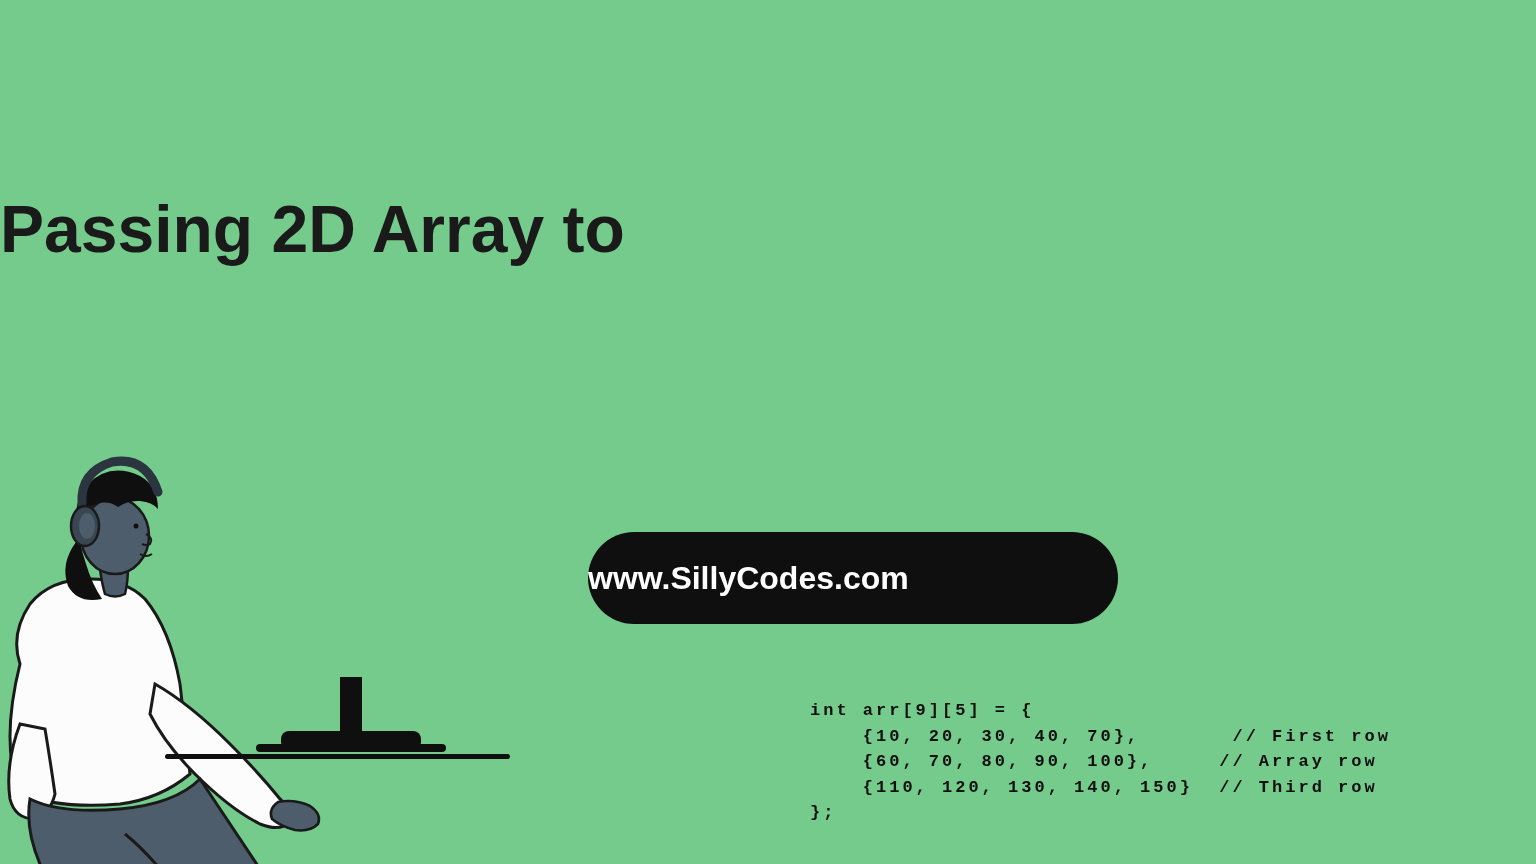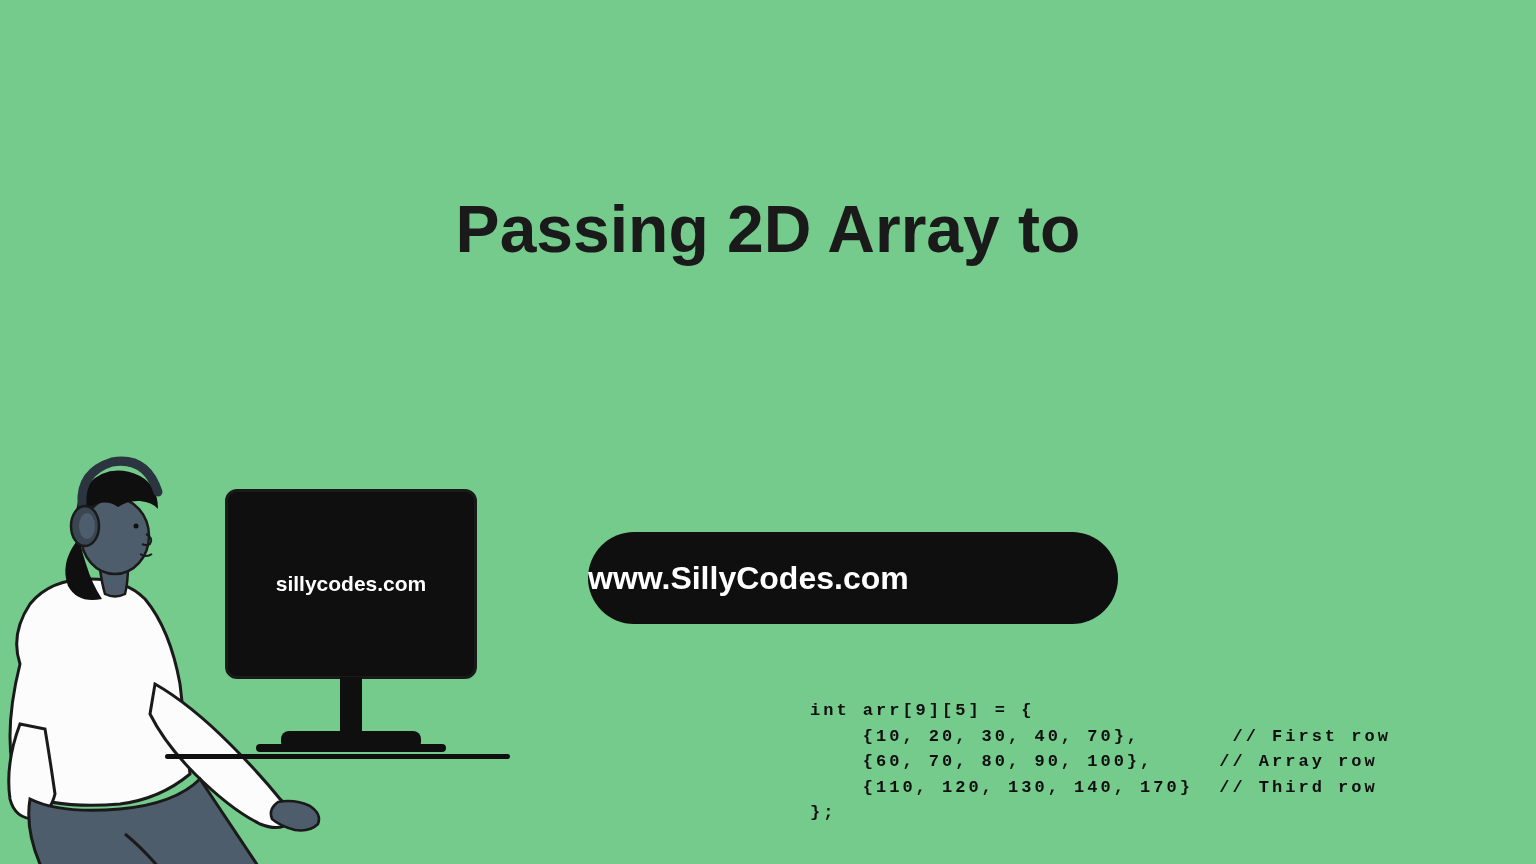--- a/index.html
+++ b/index.html
@@ -1,17 +1,17 @@
 <!DOCTYPE html>
 <html><head>
   <meta charset="utf-8">
   <style>
     * { margin: 0; padding: 0; box-sizing: border-box; }
     body { width: 1536px; height: 864px; background: #74CB8C; font-family: Arial, sans-serif; position: relative; overflow: hidden; }
-    .title { position: absolute; top: 170px; left: 0; right: 0; text-align: center; color: #1a1a1a; font-weight: 900; font-size: 66px; line-height: 1.8; font-family: 'Arial Rounded MT Bold', 'Arial Black', sans-serif; }
+    .title { position: absolute; top: 170px; left: 0; right: 0; text-align: left; color: #1a1a1a; font-weight: 900; font-size: 66px; line-height: 1.8; font-family: 'Arial Rounded MT Bold', 'Arial Black', sans-serif; }
     .pill { position: absolute; top: 532px; left: 588px; width: 530px; height: 92px; background: #0f0f0f; border-radius: 60px; display: flex; align-items: center; justify-content: flex-start; color: #fff; font-weight: 700; font-size: 32px; font-family: Arial, sans-serif; }
     .code-block { position: absolute; top: 698px; left: 810px; font-family: 'Courier New', monospace; font-size: 17px; color: #0f0f0f; font-weight: bold; letter-spacing: 3px; line-height: 1.5; white-space: pre; }
     .person-container { position: absolute; bottom: -30px; left: -10px; width: 520px; height: 480px; }
     .monitor { position: absolute; bottom: 135px; left: 235px; width: 252px; height: 270px; }
     .screen { width: 252px; height: 190px; background: #0f0f0f; border: 3px solid #1a1a1a; border-radius: 12px; display: flex; align-items: center; justify-content: center; color: #fff; font-weight: 700; font-size: 21px; font-family: Arial, sans-serif; }
     .stand-neck { position: absolute; top: 188px; left: 50%; transform: translateX(-50%); width: 22px; height: 58px; background: #0f0f0f; }
     .stand-base { position: absolute; top: 242px; left: 50%; transform: translateX(-50%); width: 140px; height: 15px; background: #0f0f0f; border-radius: 8px 8px 4px 4px; }
     .stand-foot { position: absolute; top: 255px; left: 50%; transform: translateX(-50%); width: 190px; height: 8px; background: #0f0f0f; border-radius: 6px; }
     .desk-line { position: absolute; bottom: 135px; left: 175px; width: 345px; height: 5px; background: #0f0f0f; border-radius: 3px; }
     .person-svg { position: absolute; bottom: -30px; left: -30px; width: 440px; height: 520px; }
@@ -50,31 +50,28 @@
 
     <circle cx="176" cy="122" r="2.5" fill="#0f0f0f"></circle>
 
     <path d="M 122 100 Q 120 68 152 58 Q 186 52 198 88" fill="none" stroke="#2a3540" stroke-width="9" stroke-linecap="round"></path>
 
     <ellipse cx="125" cy="122" rx="14" ry="20" fill="#3a4752" stroke="#1a1a1a" stroke-width="2.5"></ellipse>
     <ellipse cx="127" cy="122" rx="8" ry="13" fill="#4e5d6b"></ellipse>
   </svg>
 
   <div class="monitor">
-    <div class="screen">
-      <span>sillycodes.com</span>
-    </div>
     <div class="stand-neck"></div>
     <div class="stand-base"></div>
     <div class="stand-foot"></div>
   </div>
   <div class="desk-line"></div>
 </div>
 
 <div class="pill">
   <span>www.SillyCodes.com</span>
 </div>
 
 <div class="code-block"><span>int arr[9][5] = {</span>
 <span>    {10, 20, 30, 40, 70},       // First row</span>
 <span>    {60, 70, 80, 90, 100},     // Array row</span>
-<span>    {110, 120, 130, 140, 170}  // Third row</span>
+<span>    {110, 120, 130, 140, 150}  // Third row</span>
 <span>};</span></div>
 
 </body></html>

